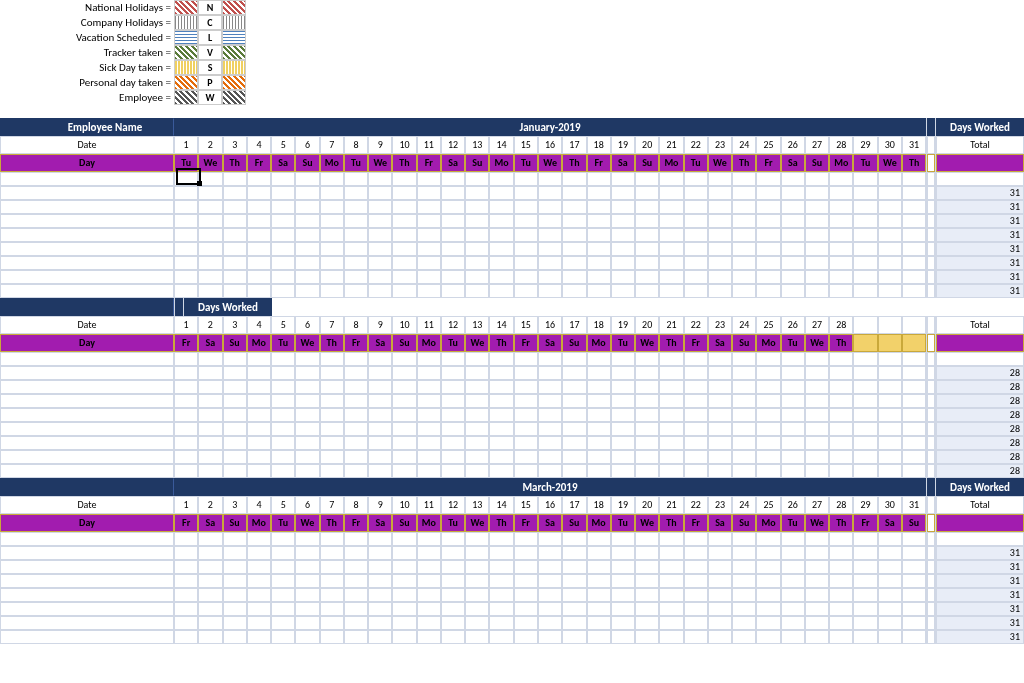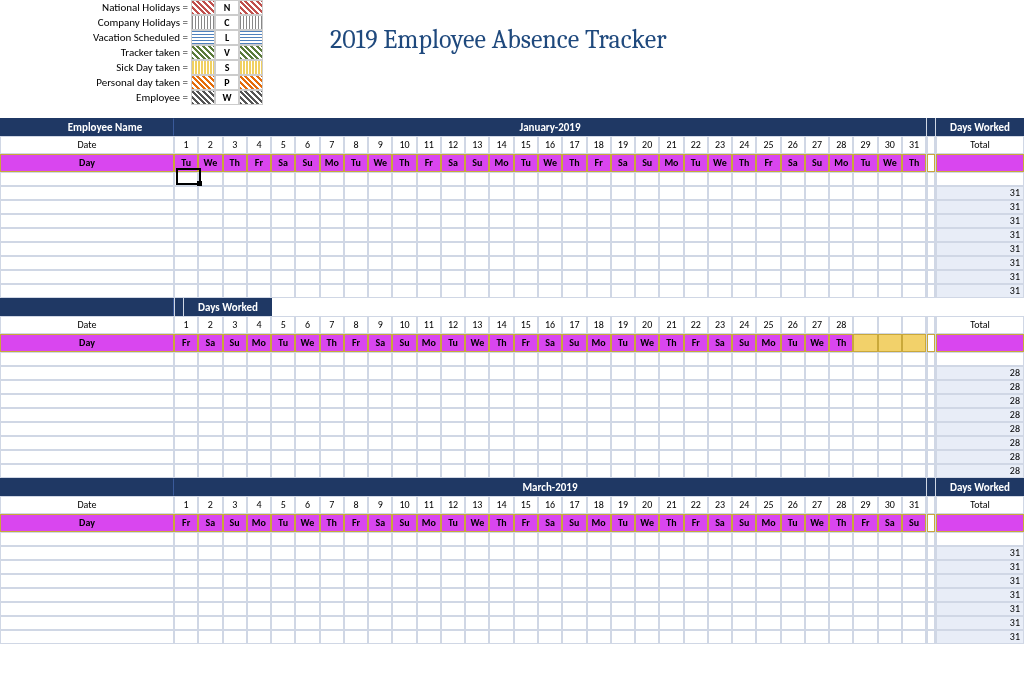--- a/index.html
+++ b/index.html
@@ -1,19 +1,19 @@
 <!DOCTYPE html>
 <html><head>
 <meta charset="utf-8">
 <style>
 * { box-sizing: border-box; margin: 0; padding: 0; }
 body { font-family: Calibri, Arial, sans-serif; font-size: 11px; background: #fff; width: 1024px; height: 683px; overflow: hidden; position: relative; }
 .sheet { position: relative; width: 100%; }
 
-.legend-area { display: flex; margin-left: 17px; }
+.legend-area { display: flex; }
 .legend-labels { width: 174px; }
 .legend-row { height: 15px; display: flex; align-items: center; justify-content: flex-end; padding-right: 3px; font-size: 11px; color: #000; }
 .legend-swatches { display: flex; flex-direction: column; }
 .legend-sw-row { display: flex; height: 15px; }
 .sw { width: 24px; height: 15px; border: 1px solid #ccc; display: flex; align-items: center; justify-content: center; font-weight: bold; font-size: 10px; }
 .hatch-red { background: repeating-linear-gradient(45deg, #c0504d 0 2px, #fff 2px 4px); }
 .hatch-gray { background: repeating-linear-gradient(90deg, #888 0 1px, #fff 1px 3px); }
 .hatch-blue { background: repeating-linear-gradient(0deg, #4f81bd 0 1px, #fff 1px 3px); }
 .hatch-green { background: repeating-linear-gradient(45deg, #5a7a3a 0 2px, #fff 2px 4px); }
 .hatch-yellow { background: repeating-linear-gradient(90deg, #f0d060 0 2px, #fff 2px 3px); }
@@ -33,21 +33,21 @@
 
 .dark-header { background: #1f3864; color: #fff; font-weight: bold; text-align: center; height: 18px; line-height: 18px; font-size: 11px; border: 1px solid #1f3864; }
 .left-col .dark-header { border-right: 1px solid #3a5a9a; padding-left: 36px; }
 
 .sub-row { height: 18px; display: flex; }
 .sub-cell { border: 1px solid #d0d7e5; text-align: center; font-size: 10px; line-height: 16px; overflow: hidden; }
 .left-col .sub-cell { width: 100%; }
 .date-cells { display: flex; }
 .date-cells .sub-cell { flex: 1; min-width: 0; }
 
-.day-row { background: #d946ef; }
+.day-row { background: #a21caf; }
 .day-row .sub-cell { font-weight: bold; border-color: #c9a83a; }
 
 .data-row { height: 14px; display: flex; }
 .data-row .sub-cell { border-color: #d0d7e5; height: 14px; line-height: 12px; }
 
 .right-col .sub-cell { text-align: center; }
 .right-col .days-val { text-align: right; padding-right: 3px; background: #e8edf7; }
 
 .selected-cell { position: absolute; left: 176px; top: 168px; width: 25px; height: 17px; border: 2px solid #000; pointer-events: none; }
 .fill-handle { position: absolute; right: -3px; bottom: -3px; width: 5px; height: 5px; background: #000; }
@@ -101,21 +101,20 @@
           <div class="sw hatch-orange"></div>
         </div>
         <div class="legend-sw-row">
           <div class="sw hatch-dark"></div>
           <div class="sw sw-letter">W</div>
           <div class="sw hatch-dark"></div>
         </div>
       </div>
   </div>
 
-  <div class="title">2019 Employee Absence Tracker</div>
 
   <div class="months-container" id="months">
       <div>
         <div class="month-block">
           <div class="left-col">
             <div class="dark-header">Employee Name</div>
           </div>
           <div class="mid-col">
             <div class="dark-header">January-2019</div>
           </div>

